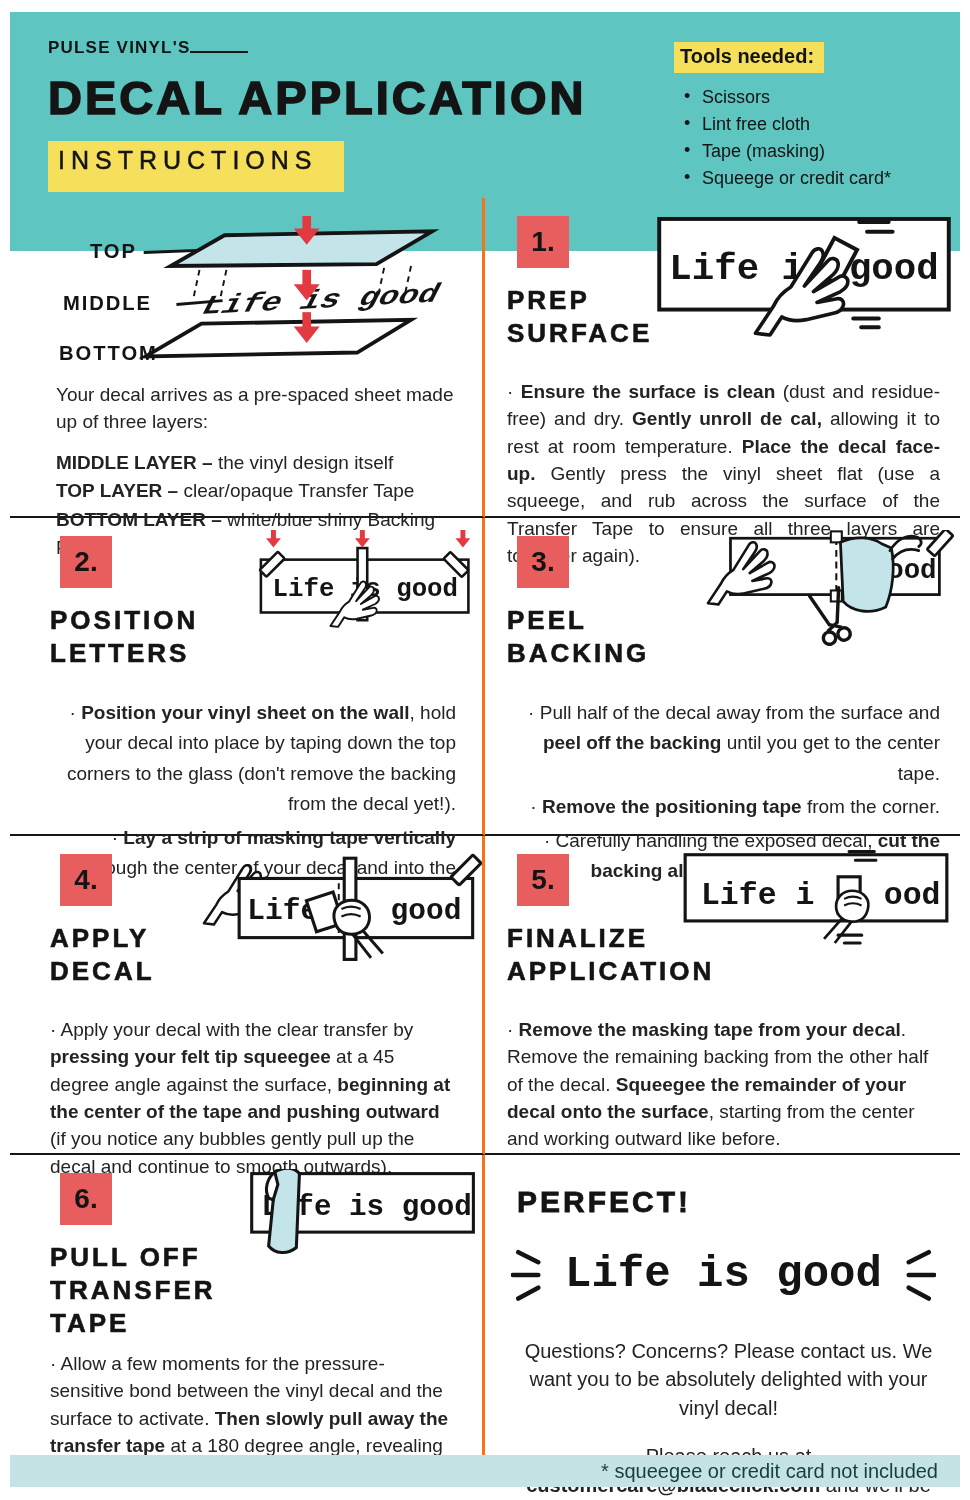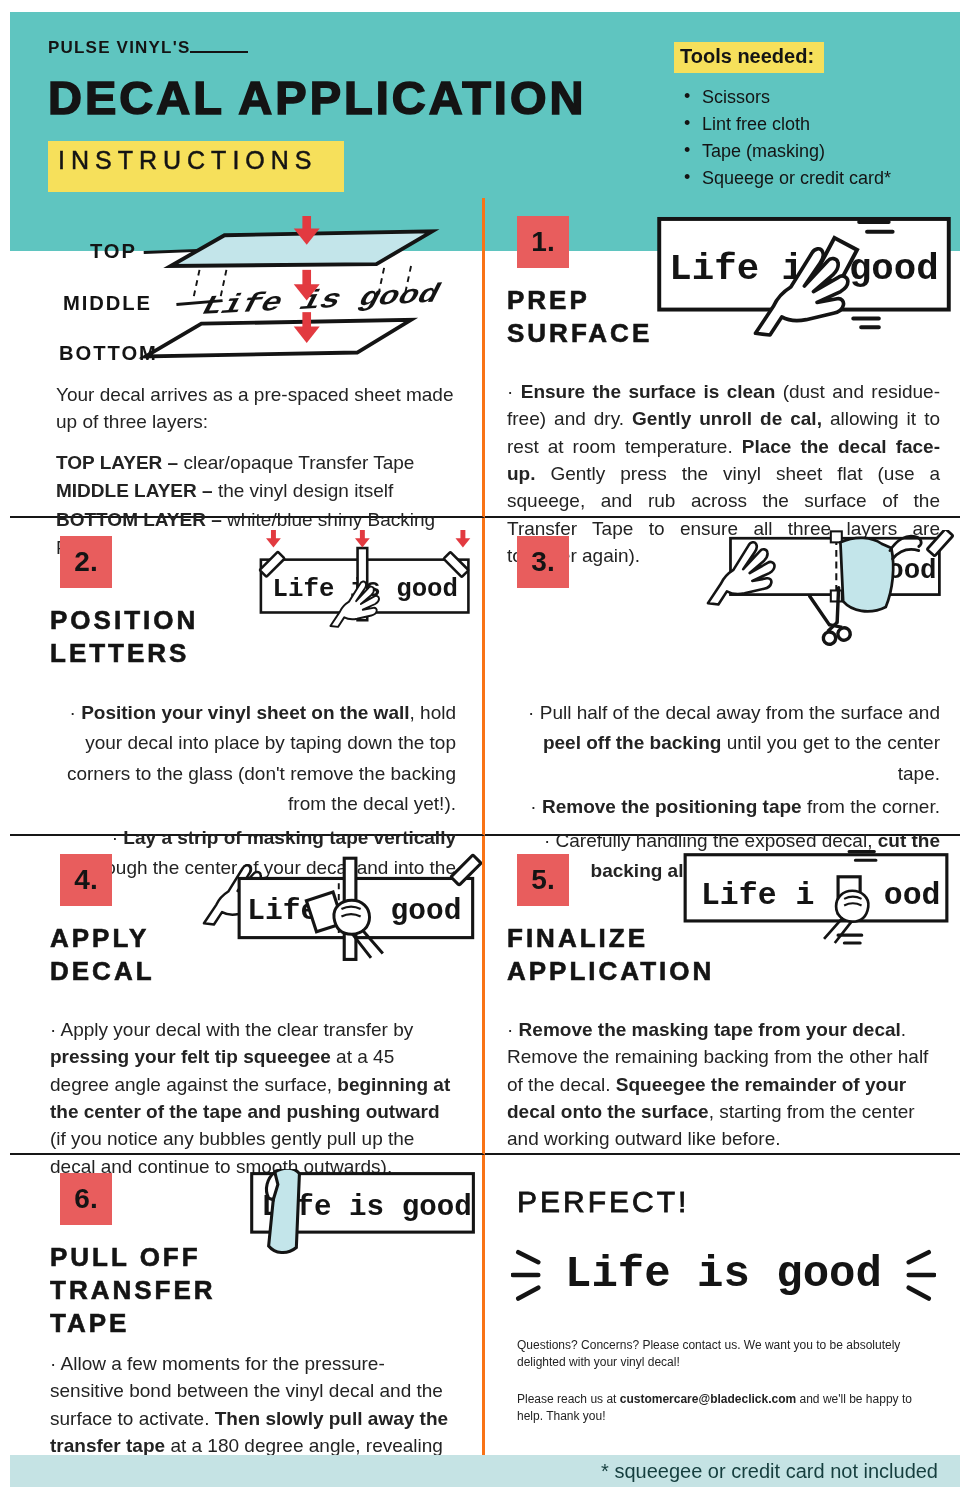--- a/index.html
+++ b/index.html
@@ -63,25 +63,25 @@
   
   .intro-lead{font-size:19px;line-height:1.42;margin:12px 0 0 6px;}
   .intro-layers{margin:13px 0 0 6px;font-size:19px;line-height:1.5;}
   
   .decal-text{font-family:"Liberation Mono",monospace;font-weight:700;fill:var(--ink);}
   .dlabel{font-family:"Liberation Sans",sans-serif;font-weight:700;font-size:21px;letter-spacing:2px;fill:var(--ink);}
   svg .ln{stroke:var(--ink);fill:none;}
   svg .sheet{fill:var(--sheet-blue);stroke:var(--ink);}
   svg .whitebox{fill:#fff;stroke:var(--ink);}
   
-  .perfect-heading{font-size:30px;font-weight:400;letter-spacing:3px;color:var(--ink);margin:12px 0 0 10px;-webkit-text-stroke:0.8px var(--ink);}
+  .perfect-heading{font-size:30px;font-weight:700;letter-spacing:3px;color:var(--ink);margin:12px 0 0 10px;-webkit-text-stroke:0.8px var(--ink);}
   .logo-row{display:flex;align-items:center;justify-content:center;margin-top:22px;gap:14px;}
   .logo-text{font-family:"Liberation Mono",monospace;font-weight:700;font-size:44px;color:var(--ink);white-space:nowrap;}
   .perfect-paras{margin:30px 0 0 10px;}
-  .perfect-paras p{font-size:12px;line-height:1.42;margin:0 0 20px 0;}
+  .perfect-paras p{font-size:20px;line-height:1.42;margin:0 0 20px 0;text-align:center;}
   
   .footer{
     position:absolute;left:10px;right:10px;top:1455px;height:32px;
     background:var(--teal-light);color:#153e3e;font-size:20px;
     display:flex;align-items:center;justify-content:flex-end;padding-right:22px;
   }
 </style>
 </head>
 <body>
 
@@ -149,22 +149,22 @@
           <line x1="370" y1="52" x2="364" y2="80"></line>
         </g>
         <text class="decal-text" font-size="34" transform="translate(150,102) rotate(-3) skewX(-30) scale(1,0.8)">Life is good</text>
         <polygon class="whitebox" points="152,112 370,108 314,142 94,146" stroke-width="4"></polygon>
         <use href="#red-arrow" transform="translate(248,-2)"></use>
         <use href="#red-arrow" transform="translate(248,56)"></use>
         <use href="#red-arrow" transform="translate(248,100)"></use>
       </svg>
       <p class="intro-lead">Your decal arrives as a pre-spaced sheet made up of three layers:</p>
       <div class="intro-layers">
+        <div><span class="b">MIDDLE LAYER – </span><span>the vinyl design itself</span></div>
         <div><span class="b">TOP LAYER – </span><span>clear/opaque Transfer Tape</span></div>
-        <div><span class="b">MIDDLE LAYER – </span><span>the vinyl design itself</span></div>
         <div><span class="b">BOTTOM LAYER – </span><span>white/blue shiny Backing Paper.</span></div>
       </div>
     </div>
 
     <div class="cell cr row-b">
       <div class="step-head">
         <div class="num-badge">1.</div>
         <div class="step-title">PREP
 SURFACE</div>
       </div>
@@ -201,20 +201,22 @@
       </svg>
       <div class="step-body loose">
         <p><span>· </span><span class="b">Position your vinyl sheet on the wall</span><span>, hold your decal into place by taping down the top corners to the glass (don't remove the backing from the decal yet!).</span></p>
         <p><span>· </span><span class="b">Lay a strip of masking tape vertically</span><span> through the center of your decal and into the surface to create a hinge.</span></p>
       </div>
     </div>
 
     <div class="cell cr row-b">
       <div class="step-head">
         <div class="num-badge">3.</div>
+        <div class="step-title">PEEL
+BACKING</div>
       </div>
       <svg class="illus" style="top:12px;right:0" width="268" height="160" viewBox="0 0 390 166" preserveAspectRatio="xMaxYMin meet">
         <rect class="whitebox" x="56" y="12" width="304" height="82" stroke-width="4"></rect>
         <text class="decal-text" font-size="40" text-anchor="middle" x="320" y="70">ood</text>
         <line class="ln" x1="210" y1="12" x2="210" y2="94" stroke-width="3" stroke-dasharray="10 7"></line>
         <rect class="whitebox" x="202" y="2" width="16" height="16" stroke-width="3"></rect>
         <rect class="whitebox" x="202" y="88" width="16" height="16" stroke-width="3"></rect>
         <path class="sheet" stroke-width="4" d="M216,18 C238,8 262,10 276,20 L290,26 C296,54 292,88 282,112 C258,124 232,118 220,104 Z"></path>
         <use href="#hand-open" transform="translate(8,0) scale(0.95)"></use>
         <g class="ln" stroke-width="4" stroke-linecap="round">

